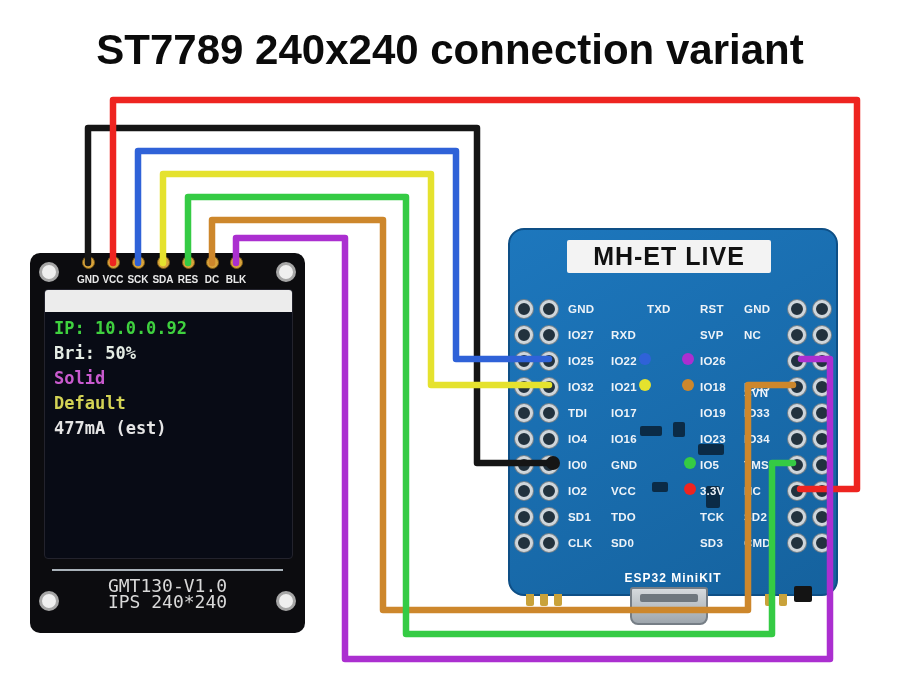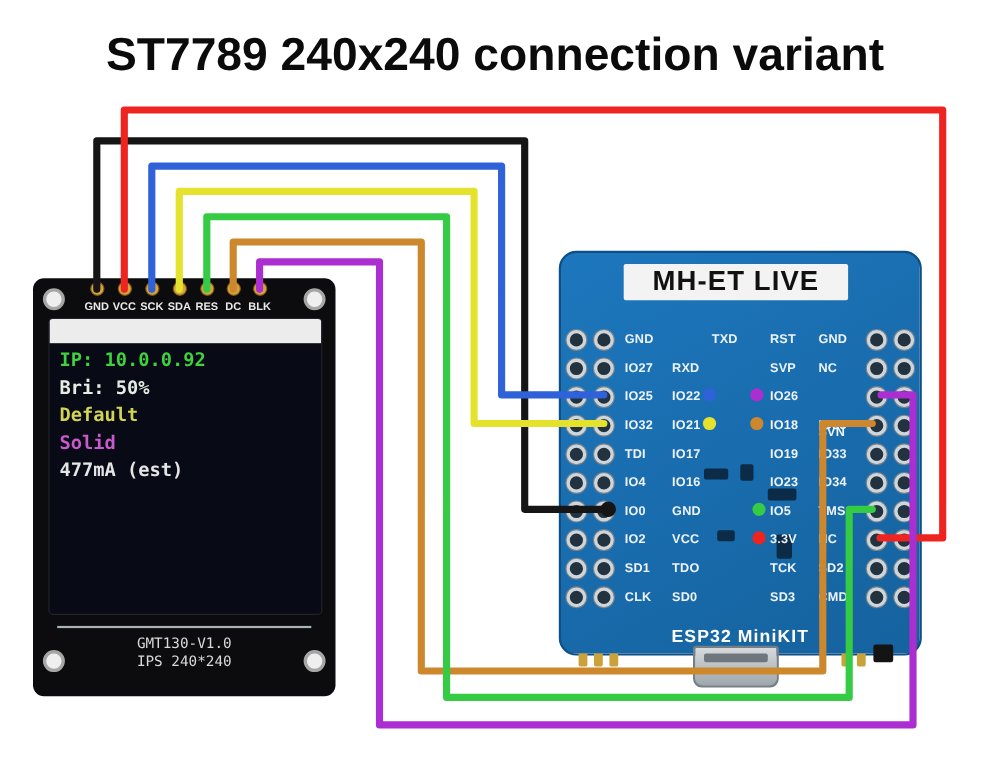--- a/index.html
+++ b/index.html
@@ -19,35 +19,35 @@
   .plabel { position:absolute; top:21px; width:34px; text-align:center;
             font-size:10px; font-weight:bold; color:#e9e9e9; }
   .screen { position:absolute; left:14px; top:36px; width:247px; height:268px;
             background:#080b15; border:1px solid #23232d; border-radius:4px; overflow:hidden; }
   .screen-band { height:22px; background:#ececec; }
   .slines { margin-top:4px; }
   .sline { font-family:"DejaVu Sans Mono", monospace; font-size:17px; font-weight:bold;
            line-height:25px; padding-left:9px; white-space:pre; }
   .divider { position:absolute; left:22px; top:316px; width:231px; height:2px; background:#a9b2b9; }
   .silk { position:absolute; left:0; top:325px; width:100%; text-align:center;
-          font-family:"DejaVu Sans Mono", monospace; font-size:13px; line-height:16px; color:#d9d9d9; }
+          font-family:"DejaVu Sans Mono", monospace; font-size:18px; line-height:16px; color:#d9d9d9; }
 
   
   .board { position:absolute; left:508px; top:228px; width:330px; height:368px;
            background:linear-gradient(150deg,#1d77bd,#15629e);
            border:2px solid #0e4f86; border-radius:16px; box-sizing:border-box; }
   .brand { position:absolute; left:57px; top:10px; width:204px; height:33px;
            background:#f3f3f3; color:#111; font-size:25px; font-weight:bold;
            text-align:center; line-height:33px; letter-spacing:1px; border-radius:2px; }
   .hole { position:absolute; width:12px; height:12px; border-radius:50%;
           background:#22323e; border:3px solid #cfd6db; box-shadow:0 0 0 1px #76828b; }
   .pl { position:absolute; font-size:11.5px; font-weight:bold; color:#eef3f8;
         height:14px; line-height:14px; white-space:nowrap; letter-spacing:0.2px; }
   .bname { position:absolute; left:0; top:341px; width:100%; text-align:center;
-           color:#ffffff; font-size:16px; font-weight:bold; letter-spacing:1px; }
+           color:#ffffff; font-size:12px; font-weight:bold; letter-spacing:1px; }
   .usb { position:absolute; left:120px; top:357px; width:78px; height:38px;
          background:linear-gradient(#d6dadd,#9ea6ad); border:2px solid #767e86;
          border-radius:3px 3px 8px 8px; box-sizing:border-box; }
   .usb-slot { position:absolute; left:8px; right:8px; top:5px; height:8px;
               background:#6f777e; border-radius:2px; }
   .comp { position:absolute; background:#0b2b46; border-radius:2px; }
   .comp-dark { background:#141414; }
   .stub { position:absolute; top:364px; width:8px; height:12px; background:#c9a23a;
           border-radius:0 0 2px 2px; }
 
@@ -66,22 +66,22 @@
     <div class="mhole" style="left:9px;top:9px"></div>
     <div class="mhole" style="left:246px;top:9px"></div>
     <div class="mhole" style="left:9px;top:338px"></div>
     <div class="mhole" style="left:246px;top:338px"></div>
 
     <div class="screen">
       <div class="screen-band"></div>
       <div class="slines">
           <div class="sline" style="color: rgb(63, 209, 63);">IP: 10.0.0.92</div>
           <div class="sline" style="color: rgb(228, 236, 228);">Bri: 50%</div>
+          <div class="sline" style="color: rgb(201, 90, 206);">Solid</div>
           <div class="sline" style="color: rgb(211, 211, 85);">Default</div>
-          <div class="sline" style="color: rgb(201, 90, 206);">Solid</div>
           <div class="sline" style="color: #e5e5e5;">477mA (est)</div>
         </div>
     </div>
 
     <div class="divider"></div>
     <div class="silk">
       <div>GMT130-V1.0</div>
       <div>IPS 240*240</div>
     </div>
   <div class="pad" style="left: 52px;"></div>

